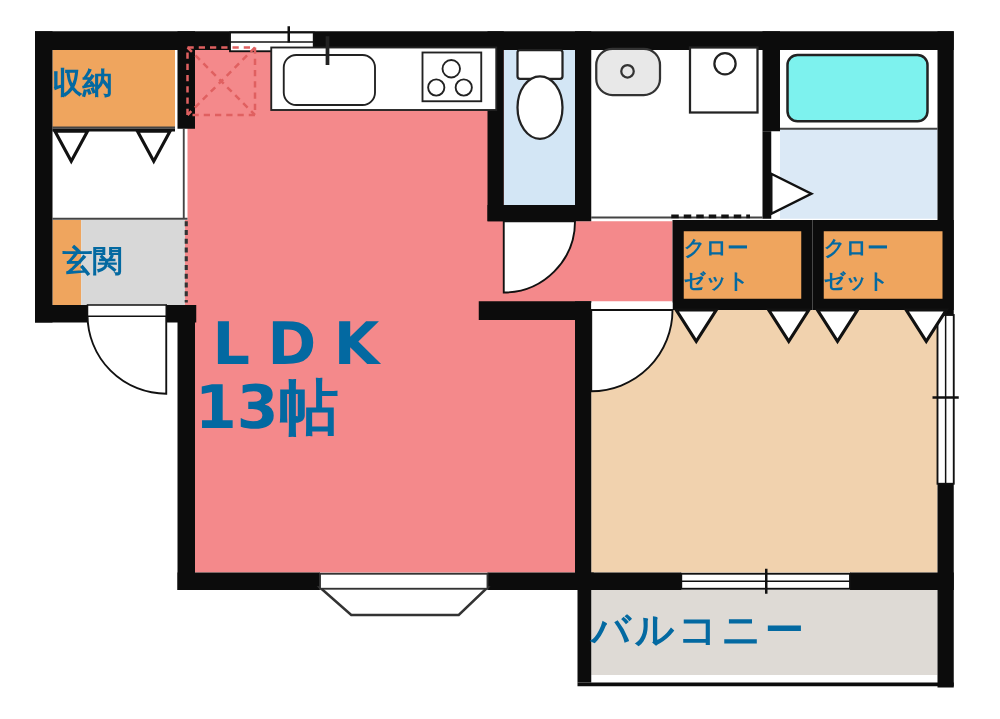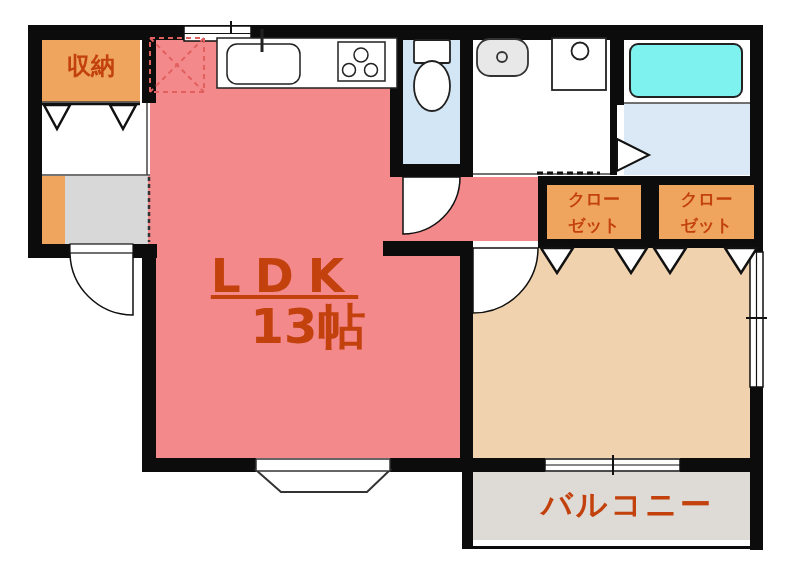--- a/index.html
+++ b/index.html
@@ -1,27 +1,27 @@
 <!DOCTYPE html>
 <html><head>
 <meta charset="utf-8">
 <style>
   html,body{margin:0;padding:0;background:#ffffff;}
   #plan{position:relative;width:800px;height:575px;background:#fff;overflow:hidden;
         font-family:"DejaVu Sans", sans-serif;}
   #plan svg{position:absolute;left:0;top:0;}
-  .lbl{position:absolute;color:#c2410c;font-weight:bold;text-align:center;line-height:1.1;
+  .lbl{position:absolute;color:#0369a1;font-weight:bold;text-align:left;line-height:1.1;
        white-space:nowrap;}
   .lbl-storage {left:42px;  top:53px;  width:98px;  font-size:24px;}
   .lbl-entrance{left:50px;  top:196px; width:95px;  font-size:24px;}
-  .lbl-ldk     {left:156px; top:250px; width:243px; font-size:47px; letter-spacing:14px; text-indent:14px;text-decoration:underline;}
+  .lbl-ldk     {left:156px; top:250px; width:243px; font-size:47px; letter-spacing:14px; text-indent:14px;}
   .lbl-ldksize {left:156px; top:300px; width:304px; font-size:48px;}
   .lbl-western {left:473px; top:305px; width:277px; font-size:38px;}
   .lbl-wsize   {left:473px; top:351px; width:277px; font-size:36px;}
-  .lbl-balcony {left:473px; top:487px; width:277px; font-size:31px; letter-spacing:3px;padding-left:16px;}
+  .lbl-balcony {left:473px; top:487px; width:277px; font-size:31px; letter-spacing:3px;}
   .lbl-closet1 {left:547px; top:186px; width:94px;  font-size:17px; line-height:26px;}
   .lbl-closet2 {left:659px; top:186px; width:95px;  font-size:17px; line-height:26px;}
   .lbl-closet1 span,.lbl-closet2 span{display:block;}
 </style>
 </head>
 <body>
 
 <div id="plan">
 
 <svg width="800" height="575" viewBox="0 0 800 575">
@@ -149,20 +149,21 @@
     </g>
     <g fill="#ffffff" stroke="#222" stroke-width="1.8">
       <rect x="552" y="38" width="54" height="52"></rect>
       <circle cx="580" cy="51" r="8.5"></circle>
     </g>
     <rect x="630" y="44" width="112" height="53" rx="8" stroke="#222" stroke-width="2" fill="#7df2ee"></rect>
   </g>
 </svg>
 
   <div class="lbl lbl-storage">収納</div>
+  <div class="lbl lbl-entrance">玄関</div>
   <div class="lbl lbl-ldk">LDK</div>
   <div class="lbl lbl-ldksize">13帖</div>
   <div class="lbl lbl-balcony">バルコニー</div>
   <div class="lbl lbl-closet1">
     <span>クロー</span>
     <span>ゼット</span>
   </div>
   <div class="lbl lbl-closet2">
     <span>クロー</span>
     <span>ゼット</span>

